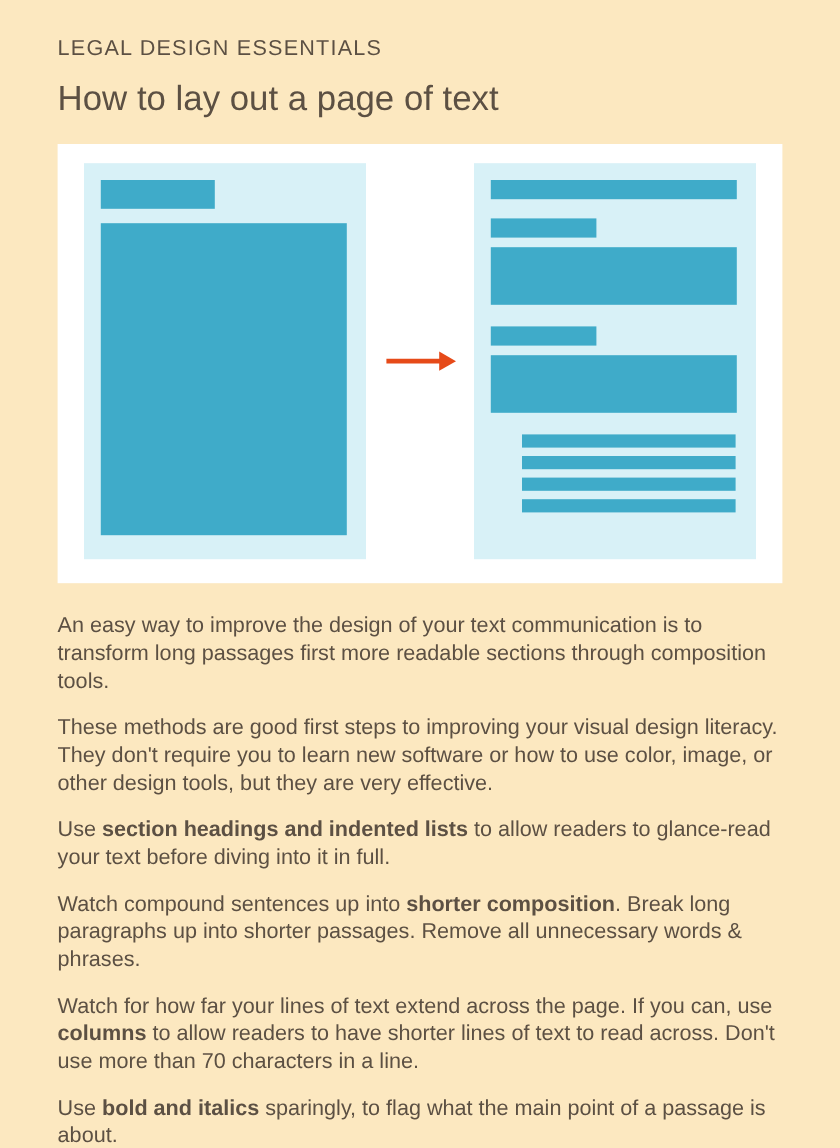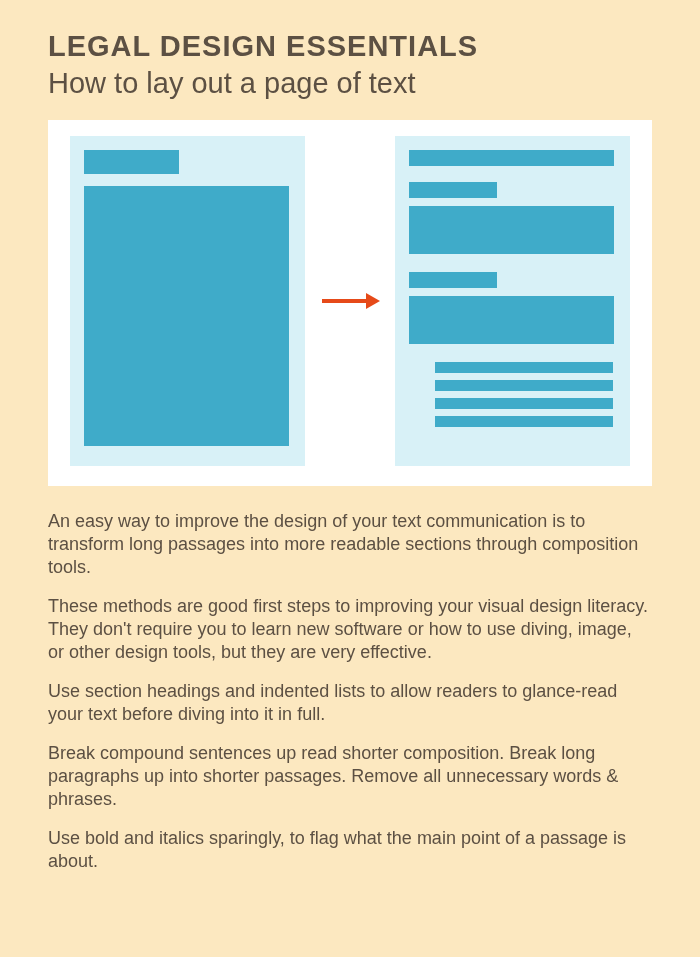--- a/index.html
+++ b/index.html
@@ -8,30 +8,30 @@
     width: 700px;
     height: 957px;
     font-family: "Avenir Next", "Avenir", "Segoe UI", "Helvetica Neue", Arial, sans-serif;
     color: #5c5043;
     overflow: hidden;
   }
   .page {
     padding: 30px 48px 20px 48px;
   }
   .kicker {
-    font-size: 29px;
+    font-size: 18px;
     letter-spacing: 1px;
-    font-weight: 700;
+    font-weight: 400;
     color: #5c5043;
   }
   .title {
     font-size: 29px;
     font-weight: 400;
     color: #5c5043;
-    margin-top: 4px;
+    margin-top: 16px;
   }
   .illus-frame {
     background: #ffffff;
     margin: 20px 0 24px 0;
     padding: 16px 22px 20px 22px;
     display: flex;
     align-items: center;
     justify-content: space-between;
   }
   .doc {
@@ -48,21 +48,21 @@
     margin: 0 4px;
   }
   .body p {
     font-size: 18px;
     line-height: 1.28;
     color: #5c5043;
     margin-bottom: 16px;
     font-weight: 400;
   }
   .body strong {
-    font-weight: 400;
+    font-weight: 700;
     color: #5c5043;
   }
 </style>
 </head>
 <body>
 
 <div class="page">
 
   <div>
     <div class="kicker">LEGAL DESIGN ESSENTIALS</div>
@@ -94,20 +94,21 @@
         <div class="blk" style="width:178px;height:11px;margin-bottom:7px;"></div>
         <div class="blk" style="width:178px;height:11px;margin-bottom:7px;"></div>
         <div class="blk" style="width:178px;height:11px;margin-bottom:7px;"></div>
         <div class="blk" style="width:178px;height:11px;"></div>
       </div>
     </div>
 
   </div>
 
   <div class="body">
-    <p>An easy way to improve the design of your text communication is to transform long passages into more readable sections through composition tools.</p>
-    <p>These methods are good first steps to improving your visual design literacy. They don't require you to learn new software or how to use diving, image, or other design tools, but they are very effective.</p>
+    <p>An easy way to improve the design of your text communication is to transform long passages first more readable sections through composition tools.</p>
+    <p>These methods are good first steps to improving your visual design literacy. They don't require you to learn new software or how to use color, image, or other design tools, but they are very effective.</p>
     <p><span>Use </span><strong>section headings and indented lists</strong><span> to allow readers to glance-read your text before diving into it in full.</span></p>
-    <p><span>Break compound sentences up read </span><strong>shorter composition</strong><span>. Break long paragraphs up into shorter passages. Remove all unnecessary words &amp; phrases.</span></p>
+    <p><span>Watch compound sentences up into </span><strong>shorter composition</strong><span>. Break long paragraphs up into shorter passages. Remove all unnecessary words &amp; phrases.</span></p>
+    <p><span>Watch for how far your lines of text extend across the page. If you can, use </span><strong>columns</strong><span> to allow readers to have shorter lines of text to read across. Don't use more than 70 characters in a line.</span></p>
     <p><span>Use </span><strong>bold and italics</strong><span> sparingly, to flag what the main point of a passage is about.</span></p>
   </div>
 
 </div>
 
 </body></html>

